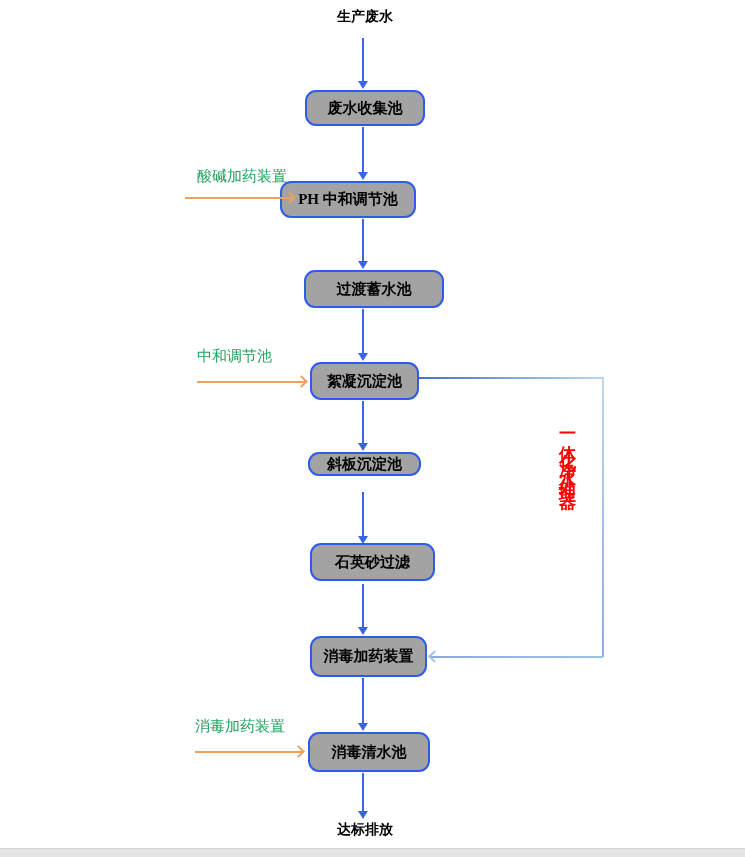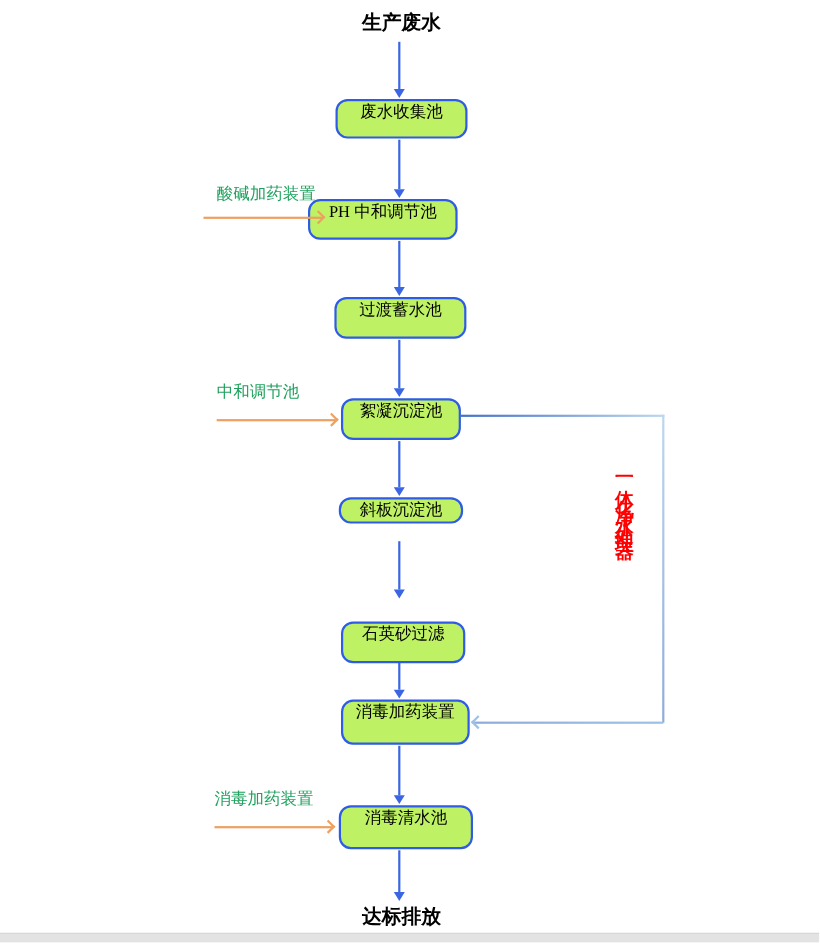--- a/index.html
+++ b/index.html
@@ -15,31 +15,32 @@
   .canvas{
     position:relative;
     width:745px;height:857px;
     background:#ffffff;
     overflow:hidden;
     font-family:"Liberation Serif","DejaVu Serif",serif;
     color:var(--text);
   }
   .flow-title{
     position:absolute;
-    font-size:18px;font-weight:bold;
+    font-size:14px;font-weight:bold;
     text-align:center;
     white-space:nowrap;
   }
   .node{
     position:absolute;
     border:2.5px solid var(--box-border);
     border-radius:11px;
-    background:#bef264;
-    display:flex;justify-content:center;
+    background:#a3a3a3;
+    display:flex;align-items:center;justify-content:center;
     box-sizing:border-box;
+    font-weight:bold;
   }
   .node-label{
     font-size:15px;
     color:var(--text);
     white-space:nowrap;
   }
   
   .varrow{
     position:absolute;
     width:2px;
@@ -141,33 +142,33 @@
   <div class="varrow" style="left:362px;top:773px;height:38px"></div>
 
   <div class="node" style="left:305px;top:90px;width:120px;height:36px">
     <span class="node-label">废水收集池</span>
   </div>
 
   <div class="node" style="left:280px;top:181px;width:136px;height:37px">
     <span class="node-label">PH 中和调节池</span>
   </div>
 
-  <div class="node" style="left:304px;top:270px;width:120px;height:38px">
+  <div class="node" style="left:304px;top:270px;width:140px;height:38px">
     <span class="node-label">过渡蓄水池</span>
   </div>
 
   <div class="node" style="left:310px;top:362px;width:109px;height:38px">
     <span class="node-label">絮凝沉淀池</span>
   </div>
 
   <div class="node" style="left:308px;top:452px;width:113px;height:24px">
     <span class="node-label">斜板沉淀池</span>
   </div>
 
-  <div class="node" style="left:310px;top:565px;width:113px;height:38px">
+  <div class="node" style="left:310px;top:543px;width:125px;height:38px">
     <span class="node-label">石英砂过滤</span>
   </div>
 
   <div class="node" style="left:310px;top:636px;width:117px;height:41px">
     <span class="node-label">消毒加药装置</span>
   </div>
 
   <div class="node" style="left:308px;top:732px;width:122px;height:40px">
     <span class="node-label">消毒清水池</span>
   </div>

